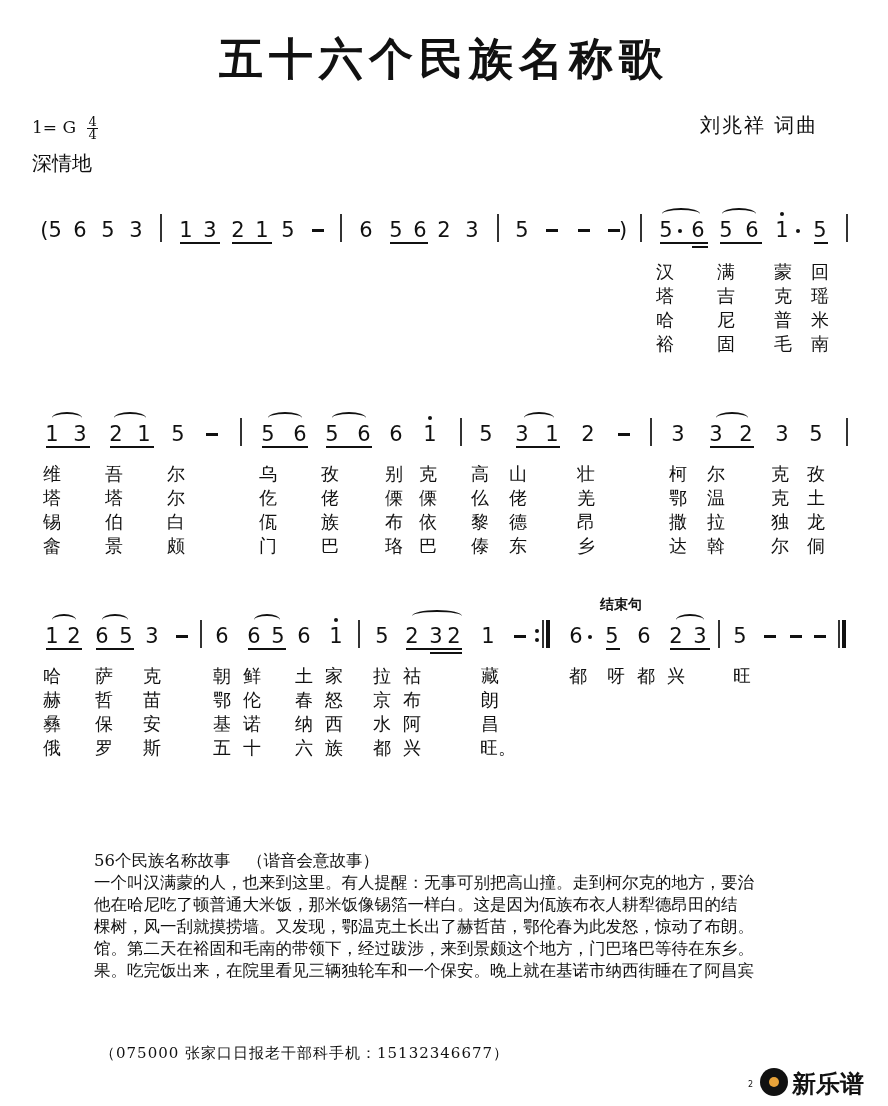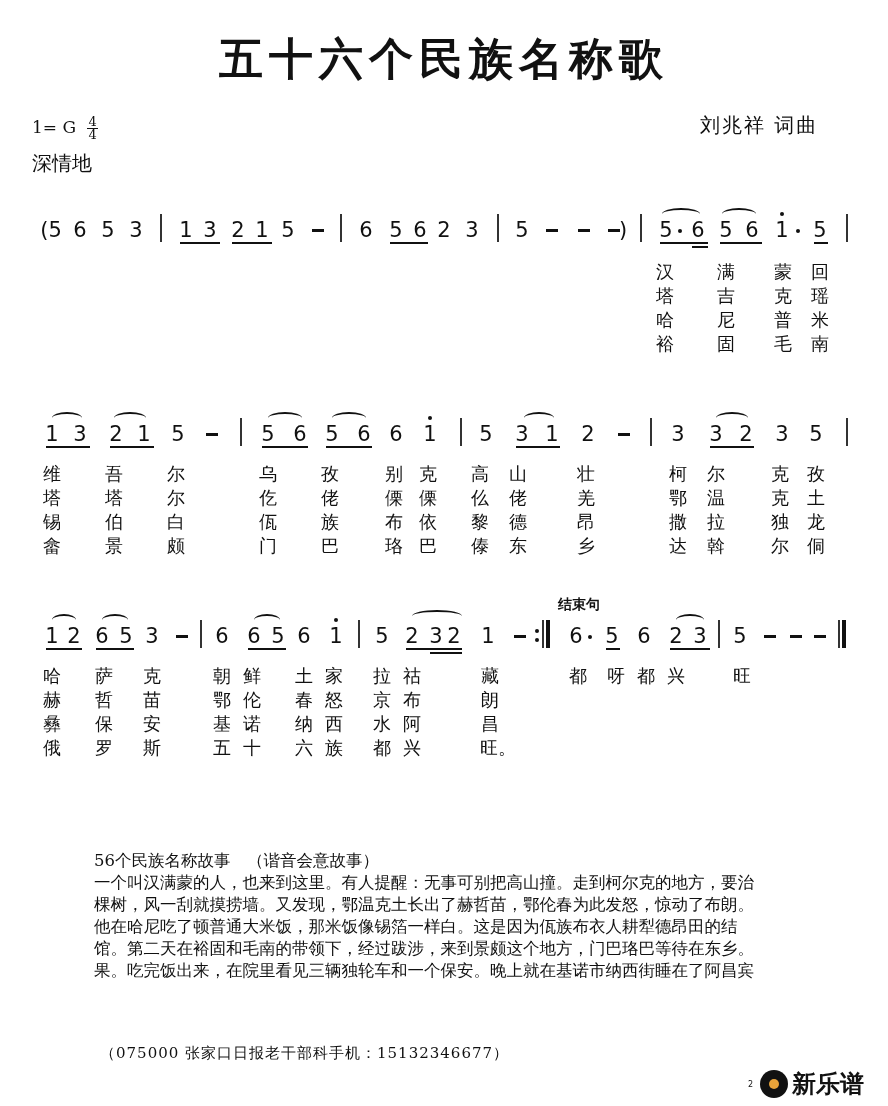--- a/index.html
+++ b/index.html
@@ -16,21 +16,21 @@
   .dash { position:absolute; width:12px; height:3px; background:#111; }
   .bar { position:absolute; width:2px; background:#333; }
   .ul { position:absolute; height:1.5px; background:#111; }
   .slur { position:absolute; height:10px; border-top:2px solid #111; border-radius:50% 50% 0 0; }
   .dot { position:absolute; width:4px; height:4px; border-radius:50%; background:#111; }
   .ly { position:absolute; font-family:"DejaVu Serif", serif; font-size:18px; line-height:24px; width:20px; text-align:center; }
   .lbl { position:absolute; font-size:14px; font-weight:bold; }
   .story { left:94px; top:850px; width:760px; font-family:"DejaVu Serif", serif; font-size:16.5px; line-height:22px; }
   .story p { margin:0; }
   .contact { left:100px; top:1044px; font-family:"DejaVu Serif", serif; font-size:15px; letter-spacing:1px; }
-  .logo { left:760px; top:1068px; display:flex; align-items:center; gap:4px; }
+  .logo { left:760px; top:1068px; display:flex; align-items:flex-start; gap:4px; }
   .disc { width:28px; height:28px; border-radius:50%; background:#111; position:relative; }
   .disc::after { content:""; position:absolute; left:9px; top:9px; width:10px; height:10px; border-radius:50%; background:#e8a33a; }
   .logo-text { font-weight:bold; font-size:24px; }
   .pagenum { left:748px; top:1080px; font-size:8px; }
 </style>
 </head>
 <body>
 
 <div class="abs title">五十六个民族名称歌</div>
 <div class="abs key">
@@ -207,21 +207,21 @@
     <span class="ly" style="left:508px;top:534px">东</span>
     <span class="ly" style="left:576px;top:534px">乡</span>
     <span class="ly" style="left:668px;top:534px">达</span>
     <span class="ly" style="left:706px;top:534px">斡</span>
     <span class="ly" style="left:770px;top:534px">尔</span>
     <span class="ly" style="left:806px;top:534px">侗</span>
   </div>
 </div>
 
 <div>
-  <span class="lbl" style="left:558px;top:596px">结束句</span>
+  <span class="lbl" style="left:600px;top:596px">结束句</span>
   <div class="slur" style="left:52px;top:614px;width:24px"></div>
   <span class="n" style="left:44px;top:624px">1</span>
   <span class="n" style="left:66px;top:624px">2</span>
   <div class="ul" style="left:46px;top:648px;width:36px"></div>
   <div class="slur" style="left:102px;top:614px;width:26px"></div>
   <span class="n" style="left:94px;top:624px">6</span>
   <span class="n" style="left:118px;top:624px">5</span>
   <div class="ul" style="left:96px;top:648px;width:38px"></div>
   <span class="n" style="left:144px;top:624px">3</span>
   <div class="dash" style="left:176px;top:635px"></div>
@@ -316,22 +316,22 @@
     <span class="ly" style="left:324px;top:736px">族</span>
     <span class="ly" style="left:372px;top:736px">都</span>
     <span class="ly" style="left:402px;top:736px">兴</span>
     <span class="ly" style="left:480px;top:736px;width:40px;text-align:left">旺。</span>
   </div>
 </div>
 
 <div class="abs story">
   <p>56个民族名称故事　（谐音会意故事）</p>
   <p>一个叫汉满蒙的人，也来到这里。有人提醒：无事可别把高山撞。走到柯尔克的地方，要治</p>
+  <p>他在哈尼吃了顿普通大米饭，那米饭像锡箔一样白。这是因为佤族布衣人耕犁德昂田的结</p>
   <p>棵树，风一刮就摸捞墙。又发现，鄂温克土长出了赫哲苗，鄂伦春为此发怒，惊动了布朗。</p>
-  <p>他在哈尼吃了顿普通大米饭，那米饭像锡箔一样白。这是因为佤族布衣人耕犁德昂田的结</p>
   <p>馆。第二天在裕固和毛南的带领下，经过跋涉，来到景颇这个地方，门巴珞巴等待在东乡。</p>
   <p>果。吃完饭出来，在院里看见三辆独轮车和一个保安。晚上就在基诺市纳西街睡在了阿昌宾</p>
 </div>
 
 <div class="abs contact">（075000 张家口日报老干部科手机：15132346677）</div>
 
 <div class="abs pagenum">2</div>
 <div class="abs logo">
   <div class="disc"></div>
   <span class="logo-text">新乐谱</span>

